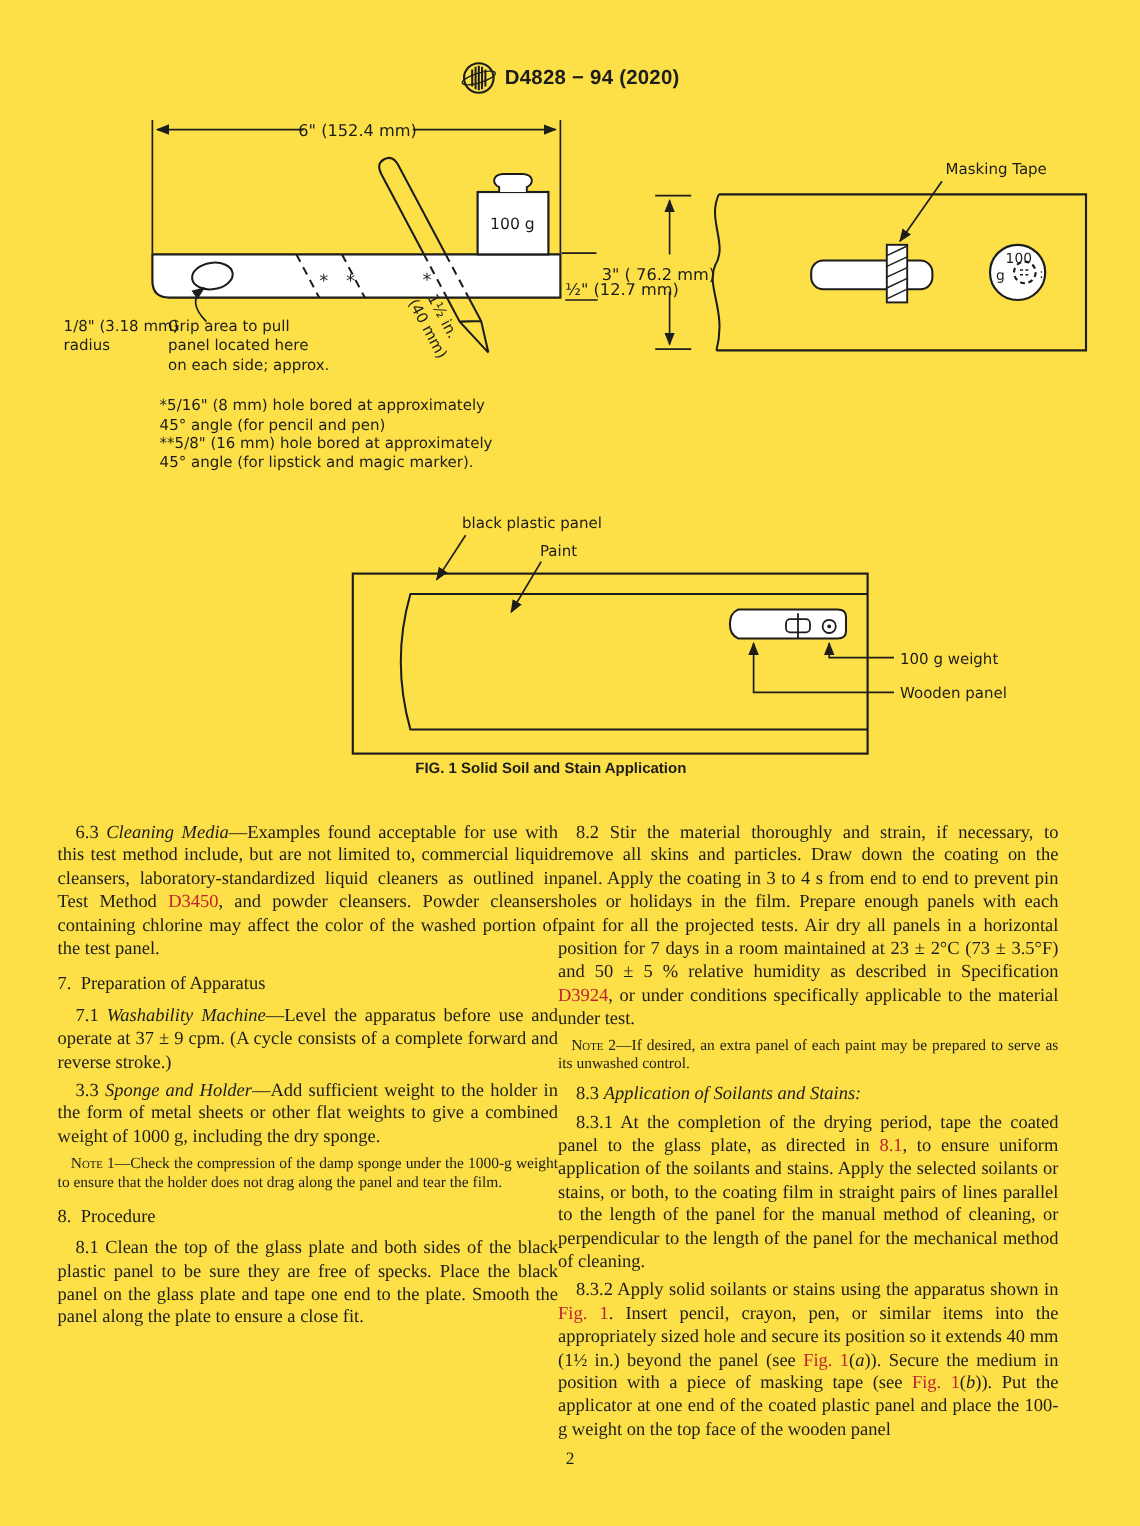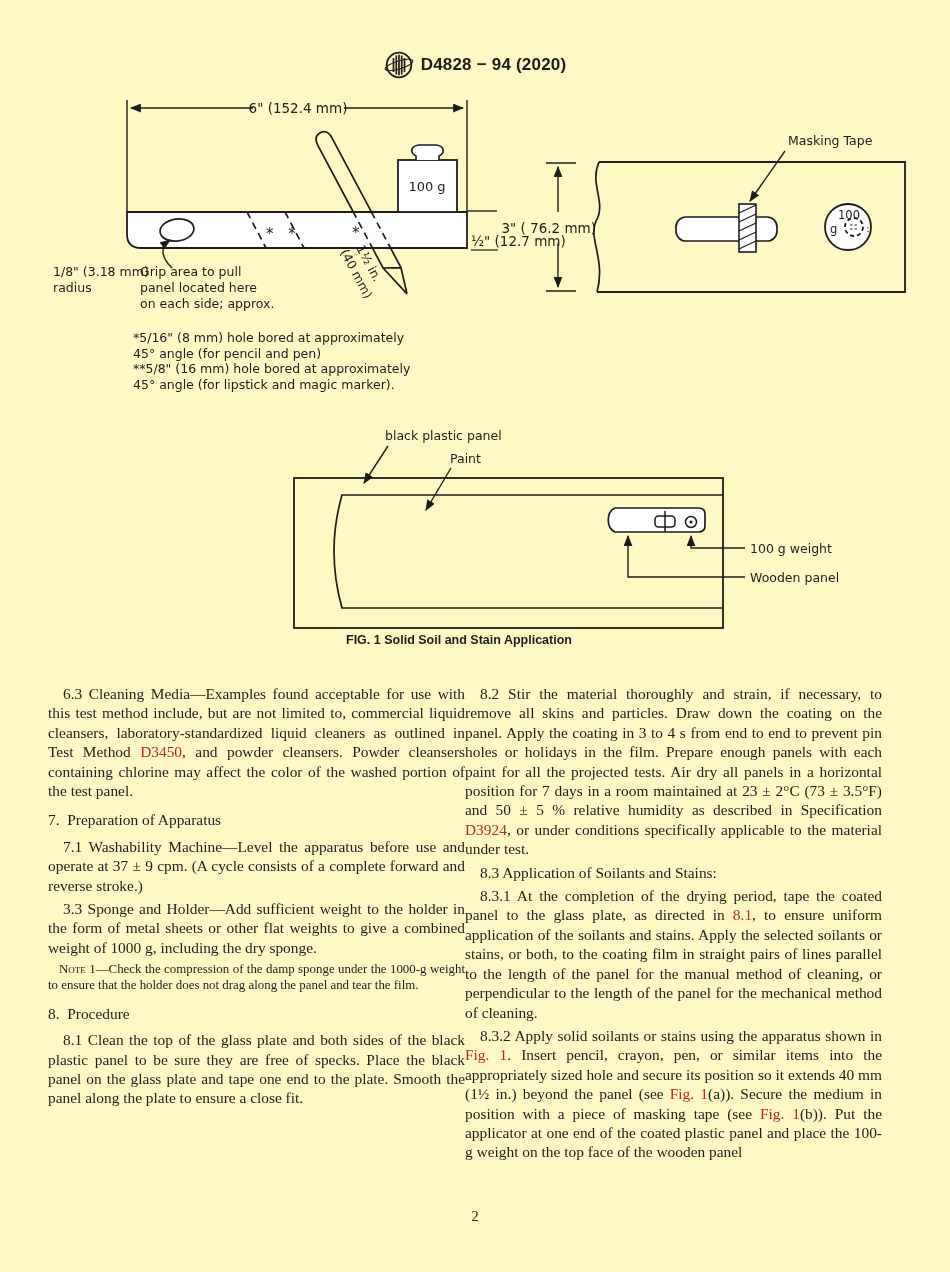--- a/index.html
+++ b/index.html
@@ -1,17 +1,17 @@
 <!DOCTYPE html>
 <html><head>
 <meta charset="utf-8">
 <style>
   html,body { margin:0; padding:0; background:#ffffff; }
   .page {
-    position:relative; width:950px; height:1272px; background:#fef9c3;
+    position:relative; width:950px; height:1272px; background:#fde047;
     font-family:"Liberation Serif", serif; color:#1d1d1b; overflow:hidden;
   }
   .hdr {
     position:absolute; top:50px; left:0; width:100%;
     display:flex; justify-content:center; align-items:center; gap:7px;
   }
   .hdr-text {
     font-family:"Liberation Sans", sans-serif; font-weight:bold;
     font-size:17px; letter-spacing:.2px; color:#1d1d1b;
   }
@@ -22,21 +22,21 @@
     position:absolute; top:684px; width:417px; text-align:justify;
     font-size:15.4px; line-height:1.26; color:#1d1d1b;
   }
   .col-left  { left:48px; }
   .col-right { left:465px; }
   .col p { margin:0 0 4px 0; }
   p.cont { text-indent:0; }
   p.para { text-indent:15px; }
   p.h2   { font-weight:normal; text-indent:0; margin:10px 0 7px 0; text-align:left; }
   p.note { font-size:12.9px; line-height:1.22; margin:5px 0 7px 0; text-indent:11px; }
-  .i  { }
+  .i  { font-style:italic; }
   .sc { font-variant:small-caps; }
   .link { color:#bf2330; }
   .pageno {
     position:absolute; top:1208px; left:0; width:100%;
     text-align:center; font-size:14.5px;
   }
 </style>
 </head>
 <body>
 
@@ -143,20 +143,21 @@
       <p class="para"><span>6.3 </span><span class="i">Cleaning Media</span><span>—Examples found acceptable for use with this test method include, but are not limited to, commercial liquid cleansers, laboratory-standardized liquid cleaners as outlined in Test Method </span><span class="link">D3450</span><span>, and powder cleansers. Powder cleansers containing chlorine may affect the color of the washed portion of the test panel.</span></p>
       <p class="h2"><span>7.&nbsp;&nbsp;Preparation of Apparatus</span></p>
       <p class="para"><span>7.1 </span><span class="i">Washability Machine</span><span>—Level the apparatus before use and operate at 37 ± 9 cpm. (A cycle consists of a complete forward and reverse stroke.)</span></p>
       <p class="para"><span>3.3 </span><span class="i">Sponge and Holder</span><span>—Add sufficient weight to the holder in the form of metal sheets or other flat weights to give a combined weight of 1000 g, including the dry sponge.</span></p>
       <p class="note"><span class="sc">Note 1—</span><span>Check the compression of the damp sponge under the 1000-g weight to ensure that the holder does not drag along the panel and tear the film.</span></p>
       <p class="h2"><span>8.&nbsp;&nbsp;Procedure</span></p>
       <p class="para"><span>8.1 Clean the top of the glass plate and both sides of the black plastic panel to be sure they are free of specks. Place the black panel on the glass plate and tape one end to the plate. Smooth the panel along the plate to ensure a close fit.</span></p>
     </div>
   <div class="col col-right">
       <p class="para"><span>8.2 Stir the material thoroughly and strain, if necessary, to remove all skins and particles. Draw down the coating on the panel. Apply the coating in 3 to 4 s from end to end to prevent pin holes or holidays in the film. Prepare enough panels with each paint for all the projected tests. Air dry all panels in a horizontal position for 7 days in a room maintained at 23 ± 2°C (73 ± 3.5°F) and 50 ± 5 % relative humidity as described in Specification </span><span class="link">D3924</span><span>, or under conditions specifically applicable to the material under test.</span></p>
+      <p class="note"><span class="sc">Note 2—</span><span>If desired, an extra panel of each paint may be prepared to serve as its unwashed control.</span></p>
       <p class="para"><span>8.3 </span><span class="i">Application of Soilants and Stains:</span></p>
       <p class="para"><span>8.3.1 At the completion of the drying period, tape the coated panel to the glass plate, as directed in </span><span class="link">8.1</span><span>, to ensure uniform application of the soilants and stains. Apply the selected soilants or stains, or both, to the coating film in straight pairs of lines parallel to the length of the panel for the manual method of cleaning, or perpendicular to the length of the panel for the mechanical method of cleaning.</span></p>
       <p class="para"><span>8.3.2 Apply solid soilants or stains using the apparatus shown in </span><span class="link">Fig. 1</span><span>. Insert pencil, crayon, pen, or similar items into the appropriately sized hole and secure its position so it extends 40 mm (1½ in.) beyond the panel (see </span><span class="link">Fig. 1</span><span>(</span><span class="i">a</span><span>)). Secure the medium in position with a piece of masking tape (see </span><span class="link">Fig. 1</span><span>(</span><span class="i">b</span><span>)). Put the applicator at one end of the coated plastic panel and place the 100-g weight on the top face of the wooden panel</span></p>
     </div>
 
   <div class="pageno">2</div>
 
 </div>
 
 </body></html>

